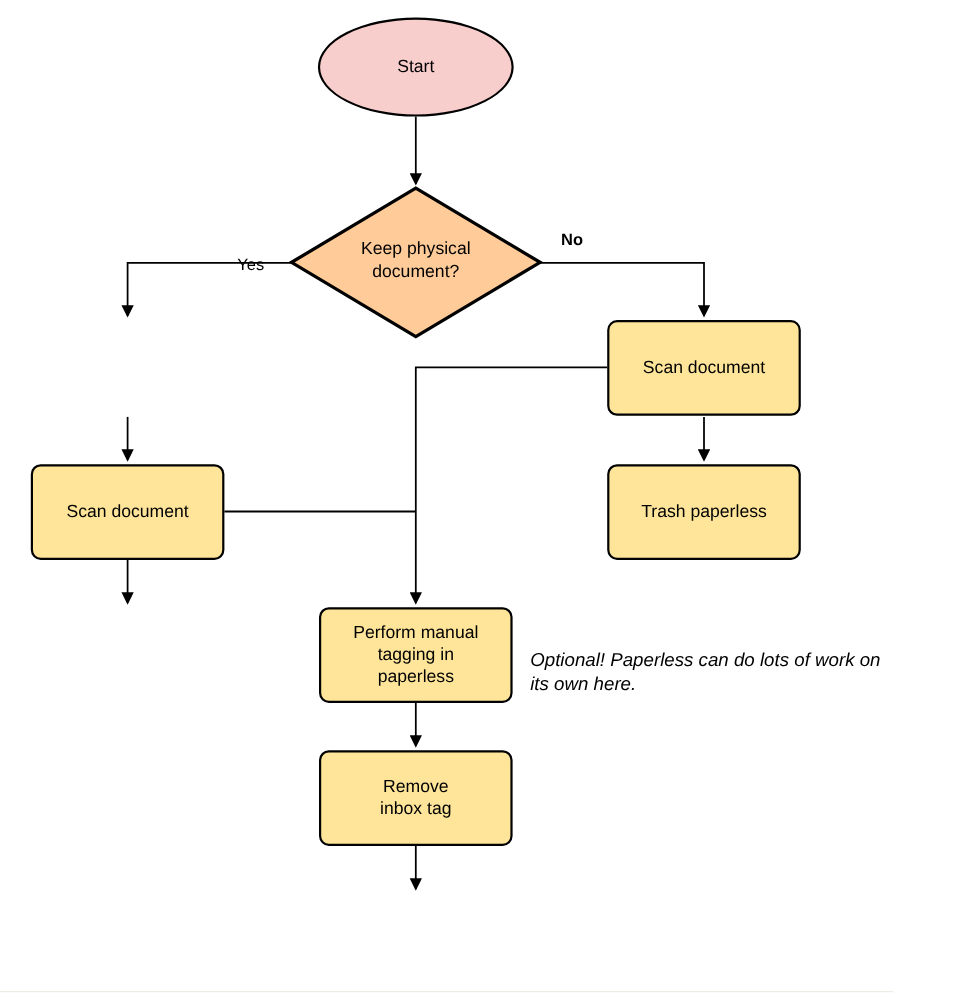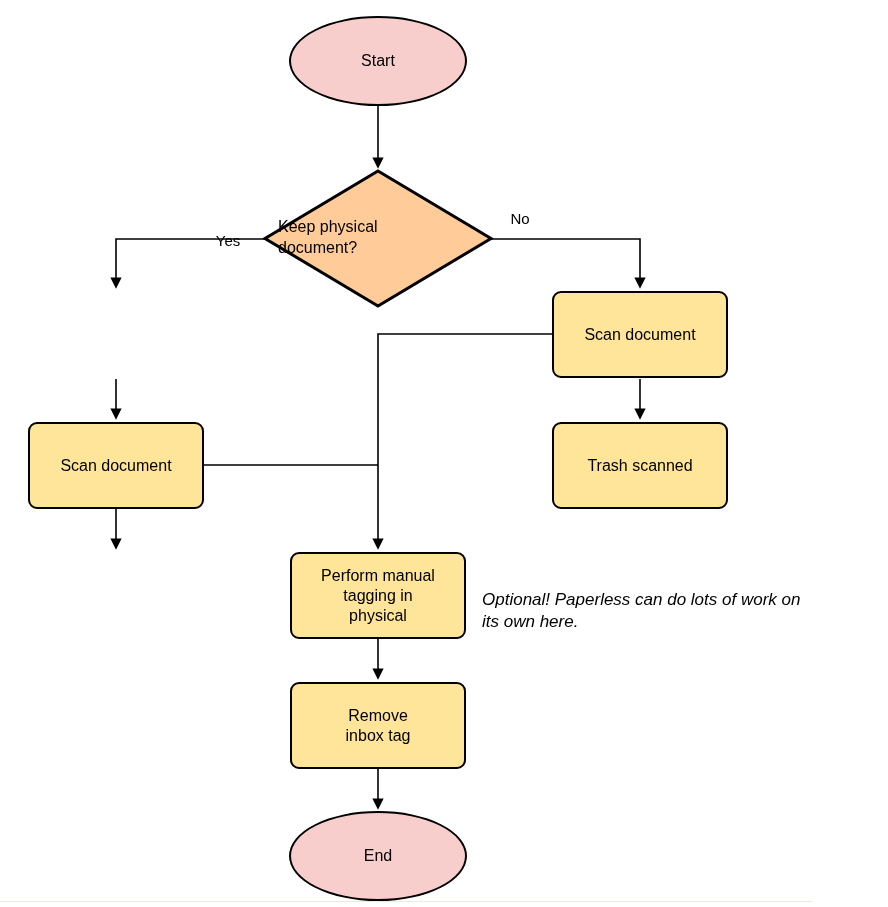--- a/index.html
+++ b/index.html
@@ -36,27 +36,27 @@
     border-radius:9px;
   }
   .terminal{
     width:178px;height:90px;
     background:var(--terminal-fill);
     border:2.5px solid var(--stroke);
     border-radius:50%;
   }
   .decision-label{
     position:absolute;left:278px;top:217px;width:200px;
-    font-size:16px;line-height:1.3;white-space:pre-line;
+    text-align:center;font-size:16px;line-height:1.3;white-space:pre-line;
   }
   .edge-label{
     position:absolute;font-size:15px;text-align:center;
   }
   .edge-label.yes{left:208px;top:212px;width:40px;margin-top:20px;}
-  .edge-label.no{left:504px;top:210px;width:32px;}
+  .edge-label.no{left:504px;top:210px;width:32px;font-weight:bold;}
   .annotation{
     position:absolute;left:482px;top:589px;width:414px;
     font-style:italic;font-size:17px;line-height:1.32;
     white-space:pre-line;
   }
   .bottom-rule{
     position:absolute;left:0;top:901px;width:888px;height:1px;
     background:#ebebe4;
   }
 </style>
@@ -92,28 +92,27 @@
   <div class="edge-label yes">Yes</div>
 
   <div class="edge-label no">No</div>
 
 
   <div class="node process" style="left:28px;top:422px;">Scan document</div>
 
 
   <div class="node process" style="left:552px;top:291px;">Scan document</div>
 
-  <div class="node process" style="left:552px;top:422px;">Trash scanned</div>
+  <div class="node process" style="left:552px;top:422px;">Trash paperless</div>
 
   <div class="node process" style="left:290px;top:552px;">Perform manual
 tagging in
-physical</div>
+paperless</div>
 
   <div class="annotation">Optional! Paperless can do lots of work on
 its own here.</div>
 
   <div class="node process" style="left:290px;top:682px;">Remove
 inbox tag</div>
 
-  <div class="node terminal" style="left:289px;top:811px;">End</div>
 
   <div class="bottom-rule"></div>
 </div>
 
 </body></html>

